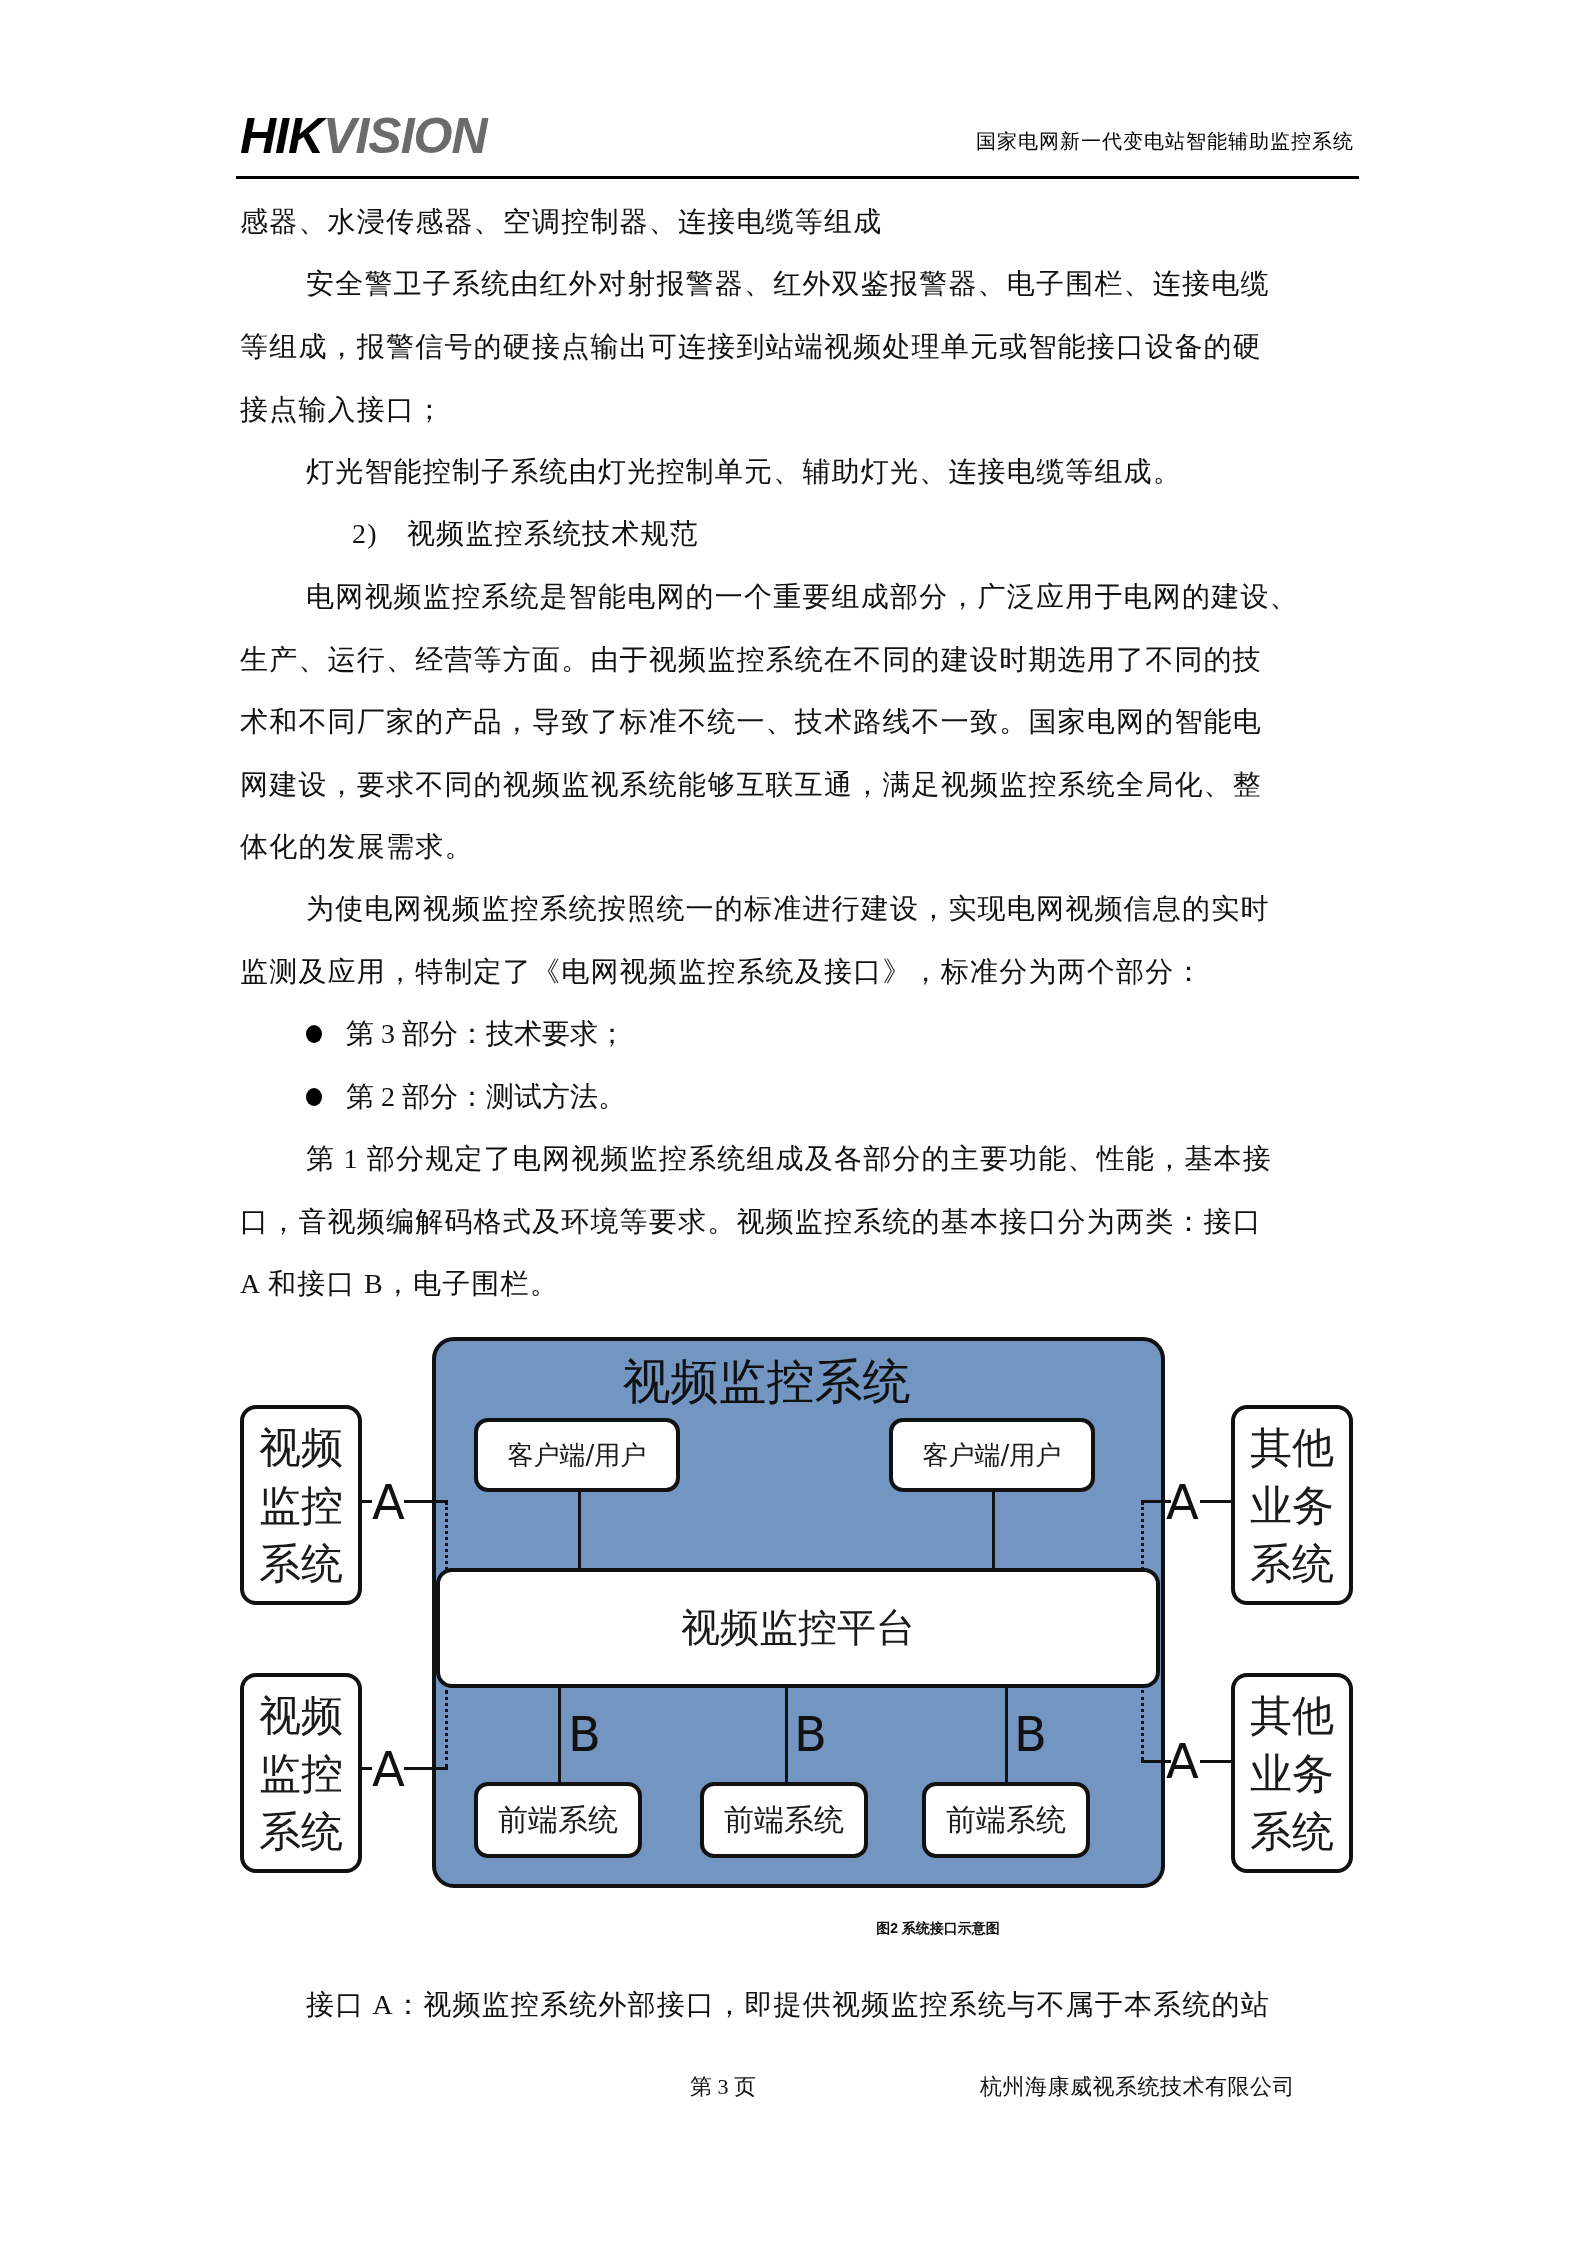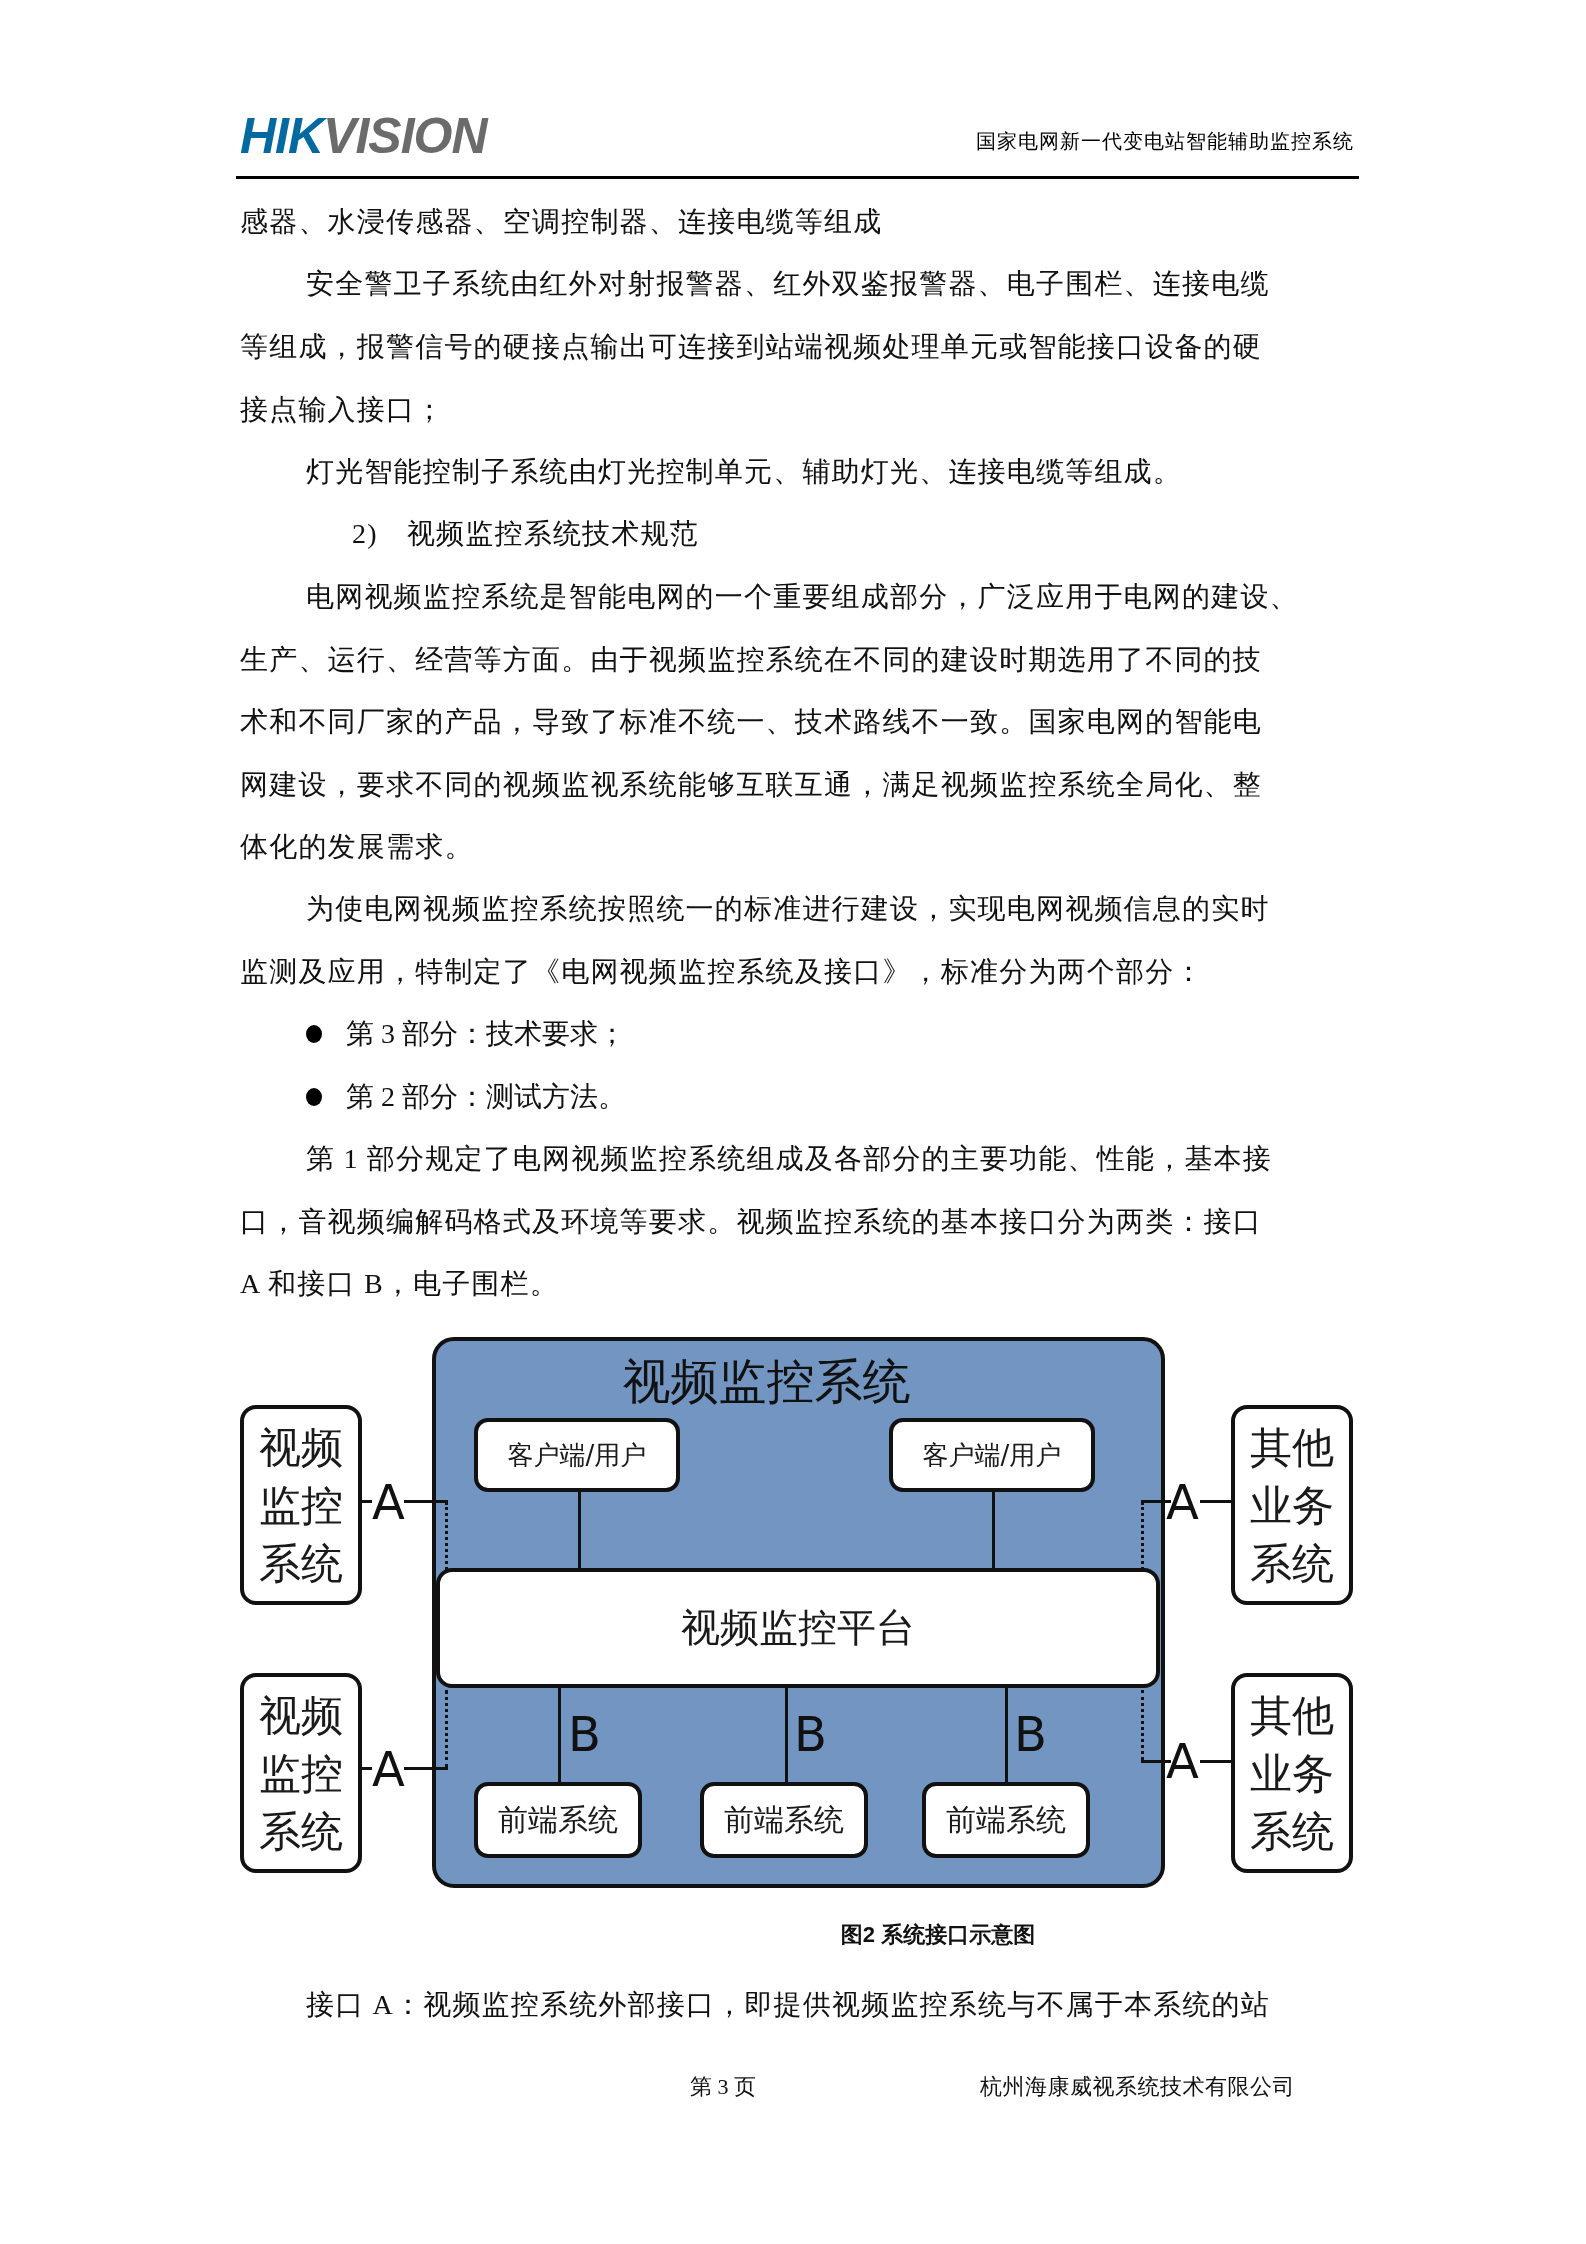--- a/index.html
+++ b/index.html
@@ -1,30 +1,30 @@
 <!DOCTYPE html>
 <html><head>
 <meta charset="utf-8">
 <style>
   html, body { margin: 0; padding: 0; background: #ffffff; }
   body { width: 1586px; height: 2244px; position: relative; overflow: hidden;
          font-family: "Liberation Serif", "DejaVu Serif", serif; color: #111; }
   .abs { position: absolute; }
   .logo { left: 240px; top: 108px; font-family: "Liberation Sans", "DejaVu Sans", sans-serif;
           font-weight: bold; font-style: italic; font-size: 50px; letter-spacing: -1px; line-height: 56px; }
-  .logo .hik { color: #0369a1; margin-top: 9px; }
+  .logo .hik { color: #000000; margin-top: 9px; }
   .logo .vision { color: #6b6b6b; }
   .header-title { right: 232px; top: 128px; font-size: 20px; color: #000000; letter-spacing: 1px; }
   .header-rule { left: 236px; top: 176px; width: 1123px; height: 3px; background: #000; }
   .line { position: absolute; left: 240px; width: 1120px; font-size: 28px; line-height: 40px; white-space: nowrap; letter-spacing: 1.2px; }
   .indent { padding-left: 66px; }
   .sub { padding-left: 112px; }
   .bullet { position: absolute; font-size: 28px; line-height: 40px; }
   .dot { display: inline-block; width: 16px; height: 18px; border-radius: 50%; background: #000; margin-right: 24px; vertical-align: middle; position: relative; top: -3px; }
-  .caption { position: absolute; left: 0; width: 1586px; text-align: center; top: 1920px; font-size: 22px; font-weight: bold; font-family: "Liberation Sans", "DejaVu Sans", sans-serif; padding-left: 290px; box-sizing: border-box; }
+  .caption { position: absolute; left: 0; width: 1586px; text-align: center; top: 1920px; font-size: 14px; font-weight: bold; font-family: "Liberation Sans", "DejaVu Sans", sans-serif; padding-left: 290px; box-sizing: border-box; }
   .footer-page { position: absolute; left: 690px; top: 2072px; font-size: 22px; text-align: center; }
   .footer-company { position: absolute; left: 980px; top: 2072px; font-size: 22px; letter-spacing: 0.5px; }
 
   
   .diagram { position: absolute; left: 0; top: 0; width: 1586px; height: 2244px; pointer-events: none; }
   .box { position: absolute; box-sizing: border-box; border: 4px solid #111; background: #fff; border-radius: 14px;
          font-family: "DejaVu Sans", "Liberation Sans", sans-serif; color: #1a1a1a; display: flex; align-items: center; justify-content: center; text-align: center; }
   .main-box { left: 432px; top: 1337px; width: 733px; height: 551px; background: #7295c1; border-radius: 22px; }
   .main-title { position: absolute; left: 432px; width: 669px; top: 1350px; text-align: center; font-size: 48px; font-family: "DejaVu Sans", "Liberation Sans", sans-serif; color: #111; }
   .client { top: 1418px; height: 74px; width: 206px; font-size: 26px; }

